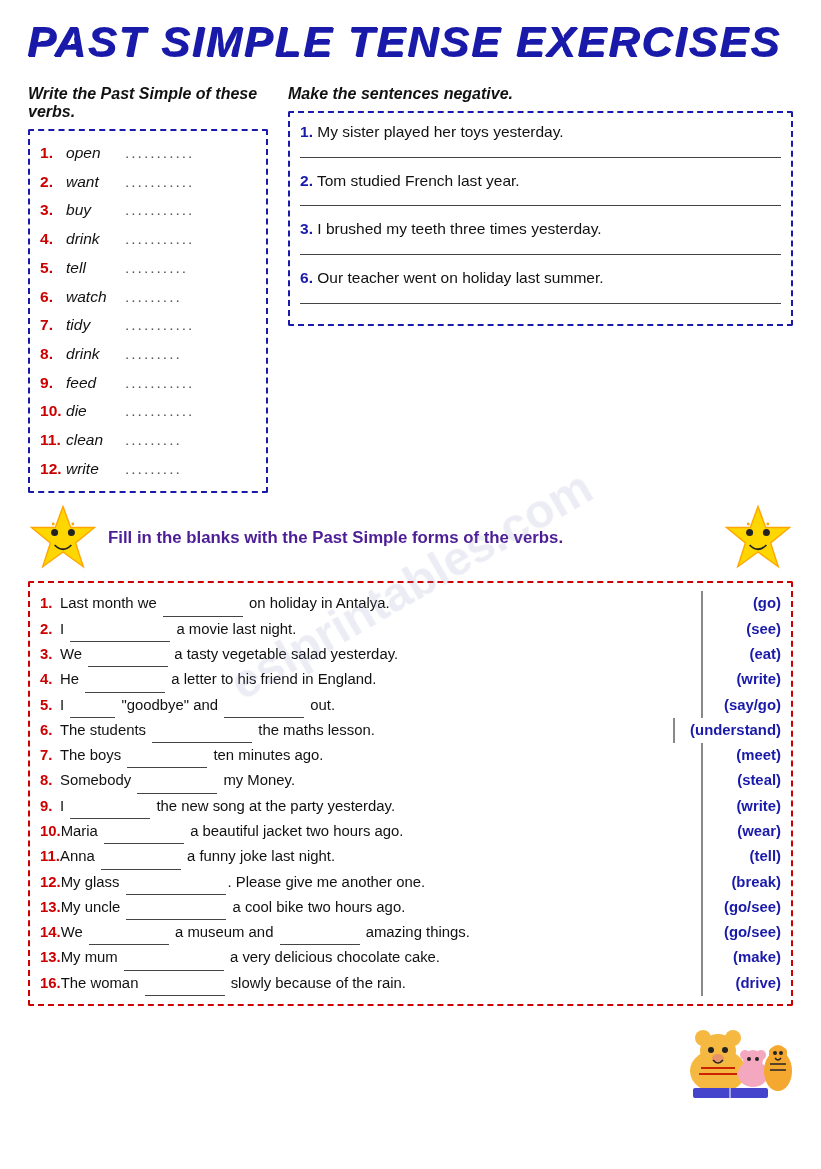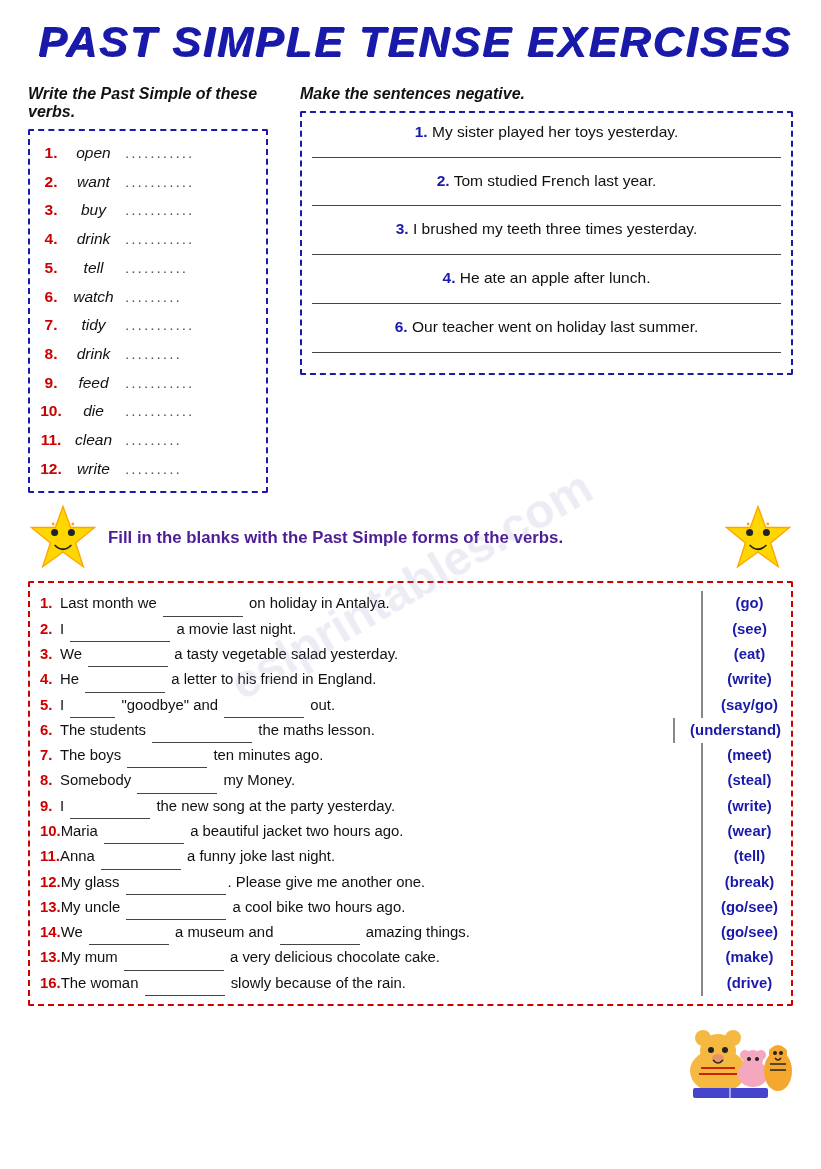--- a/index.html
+++ b/index.html
@@ -5,55 +5,54 @@
     * { box-sizing: border-box; margin: 0; padding: 0; }
     body {
       background: #fff;
       font-family: Arial, sans-serif;
       width: 821px;
       min-height: 1169px;
       padding: 18px 28px 18px 28px;
       color: #111;
     }
     h1 {
-      text-align: right;
+      text-align: left;
       font-size: 2.7em;
       font-weight: 900;
       color: #1a1aaa;
       text-shadow: 2px 2px 0 #fff, -1px -1px 0 #1a1aaa;
       font-family: 'Arial Black', Arial, sans-serif;
       letter-spacing: 2px;
       margin-bottom: 18px;
       font-style: italic;
       text-transform: uppercase;
     }
     .top-section {
       display: flex;
-      gap: 32px;
+      gap: 20px;
       margin-bottom: 10px;
     }
     .left-box {
       flex: 0 0 240px;
     }
     .right-box {
       flex: 1;
     }
     .section-title {
       font-size: 1em;
       font-weight: bold;
       font-style: italic;
       margin-bottom: 8px;
       color: #111;
       font-family: 'Comic Sans MS', cursive, Arial;
     }
     .dashed-border-blue {
       border: 2.5px dashed #1a1aaa;
       padding: 8px 10px;
       border-radius: 2px;
-      text-align: center;
     }
     .dashed-border-red {
       border: 2.5px dashed #cc0000;
       padding: 8px 10px;
       border-radius: 2px;
     }
     .verb-list {
       list-style: none;
       font-family: 'Comic Sans MS', cursive, Arial;
       font-size: 0.97em;
@@ -135,21 +134,21 @@
       font-weight: bold;
       min-width: 20px;
     }
     .fill-list li .ftext {
       flex: 1;
     }
     .fill-list li .fverb {
       color: #1a1aaa;
       font-weight: bold;
       min-width: 80px;
-      text-align: center;
+      text-align: right;
       border-left: 2px solid #888;
       padding-left: 15px;
     }
     .blank {
       display: inline-block;
       border-bottom: 1.5px solid #444;
       min-width: 70px;
       height: 13px;
       vertical-align: bottom;
       margin: 0 2px;
@@ -269,24 +268,20 @@
         </li>
         <li>
           <span class="num">2.</span> Tom studied French last year.
           <span class="answer-line"></span>
         </li>
         <li>
           <span class="num">3.</span> I brushed my teeth three times yesterday.
           <span class="answer-line"></span>
         </li>
         <li>
-          <span class="num">4.</span> He ate an apple after lunch.
-          <span class="answer-line"></span>
-        </li>
-        <li>
           <span class="num">6.</span> Our teacher went on holiday last summer.
           <span class="answer-line"></span>
         </li>
       </ol>
     </div>
   </div>
 </div>
 
 <div class="middle-row">
 

